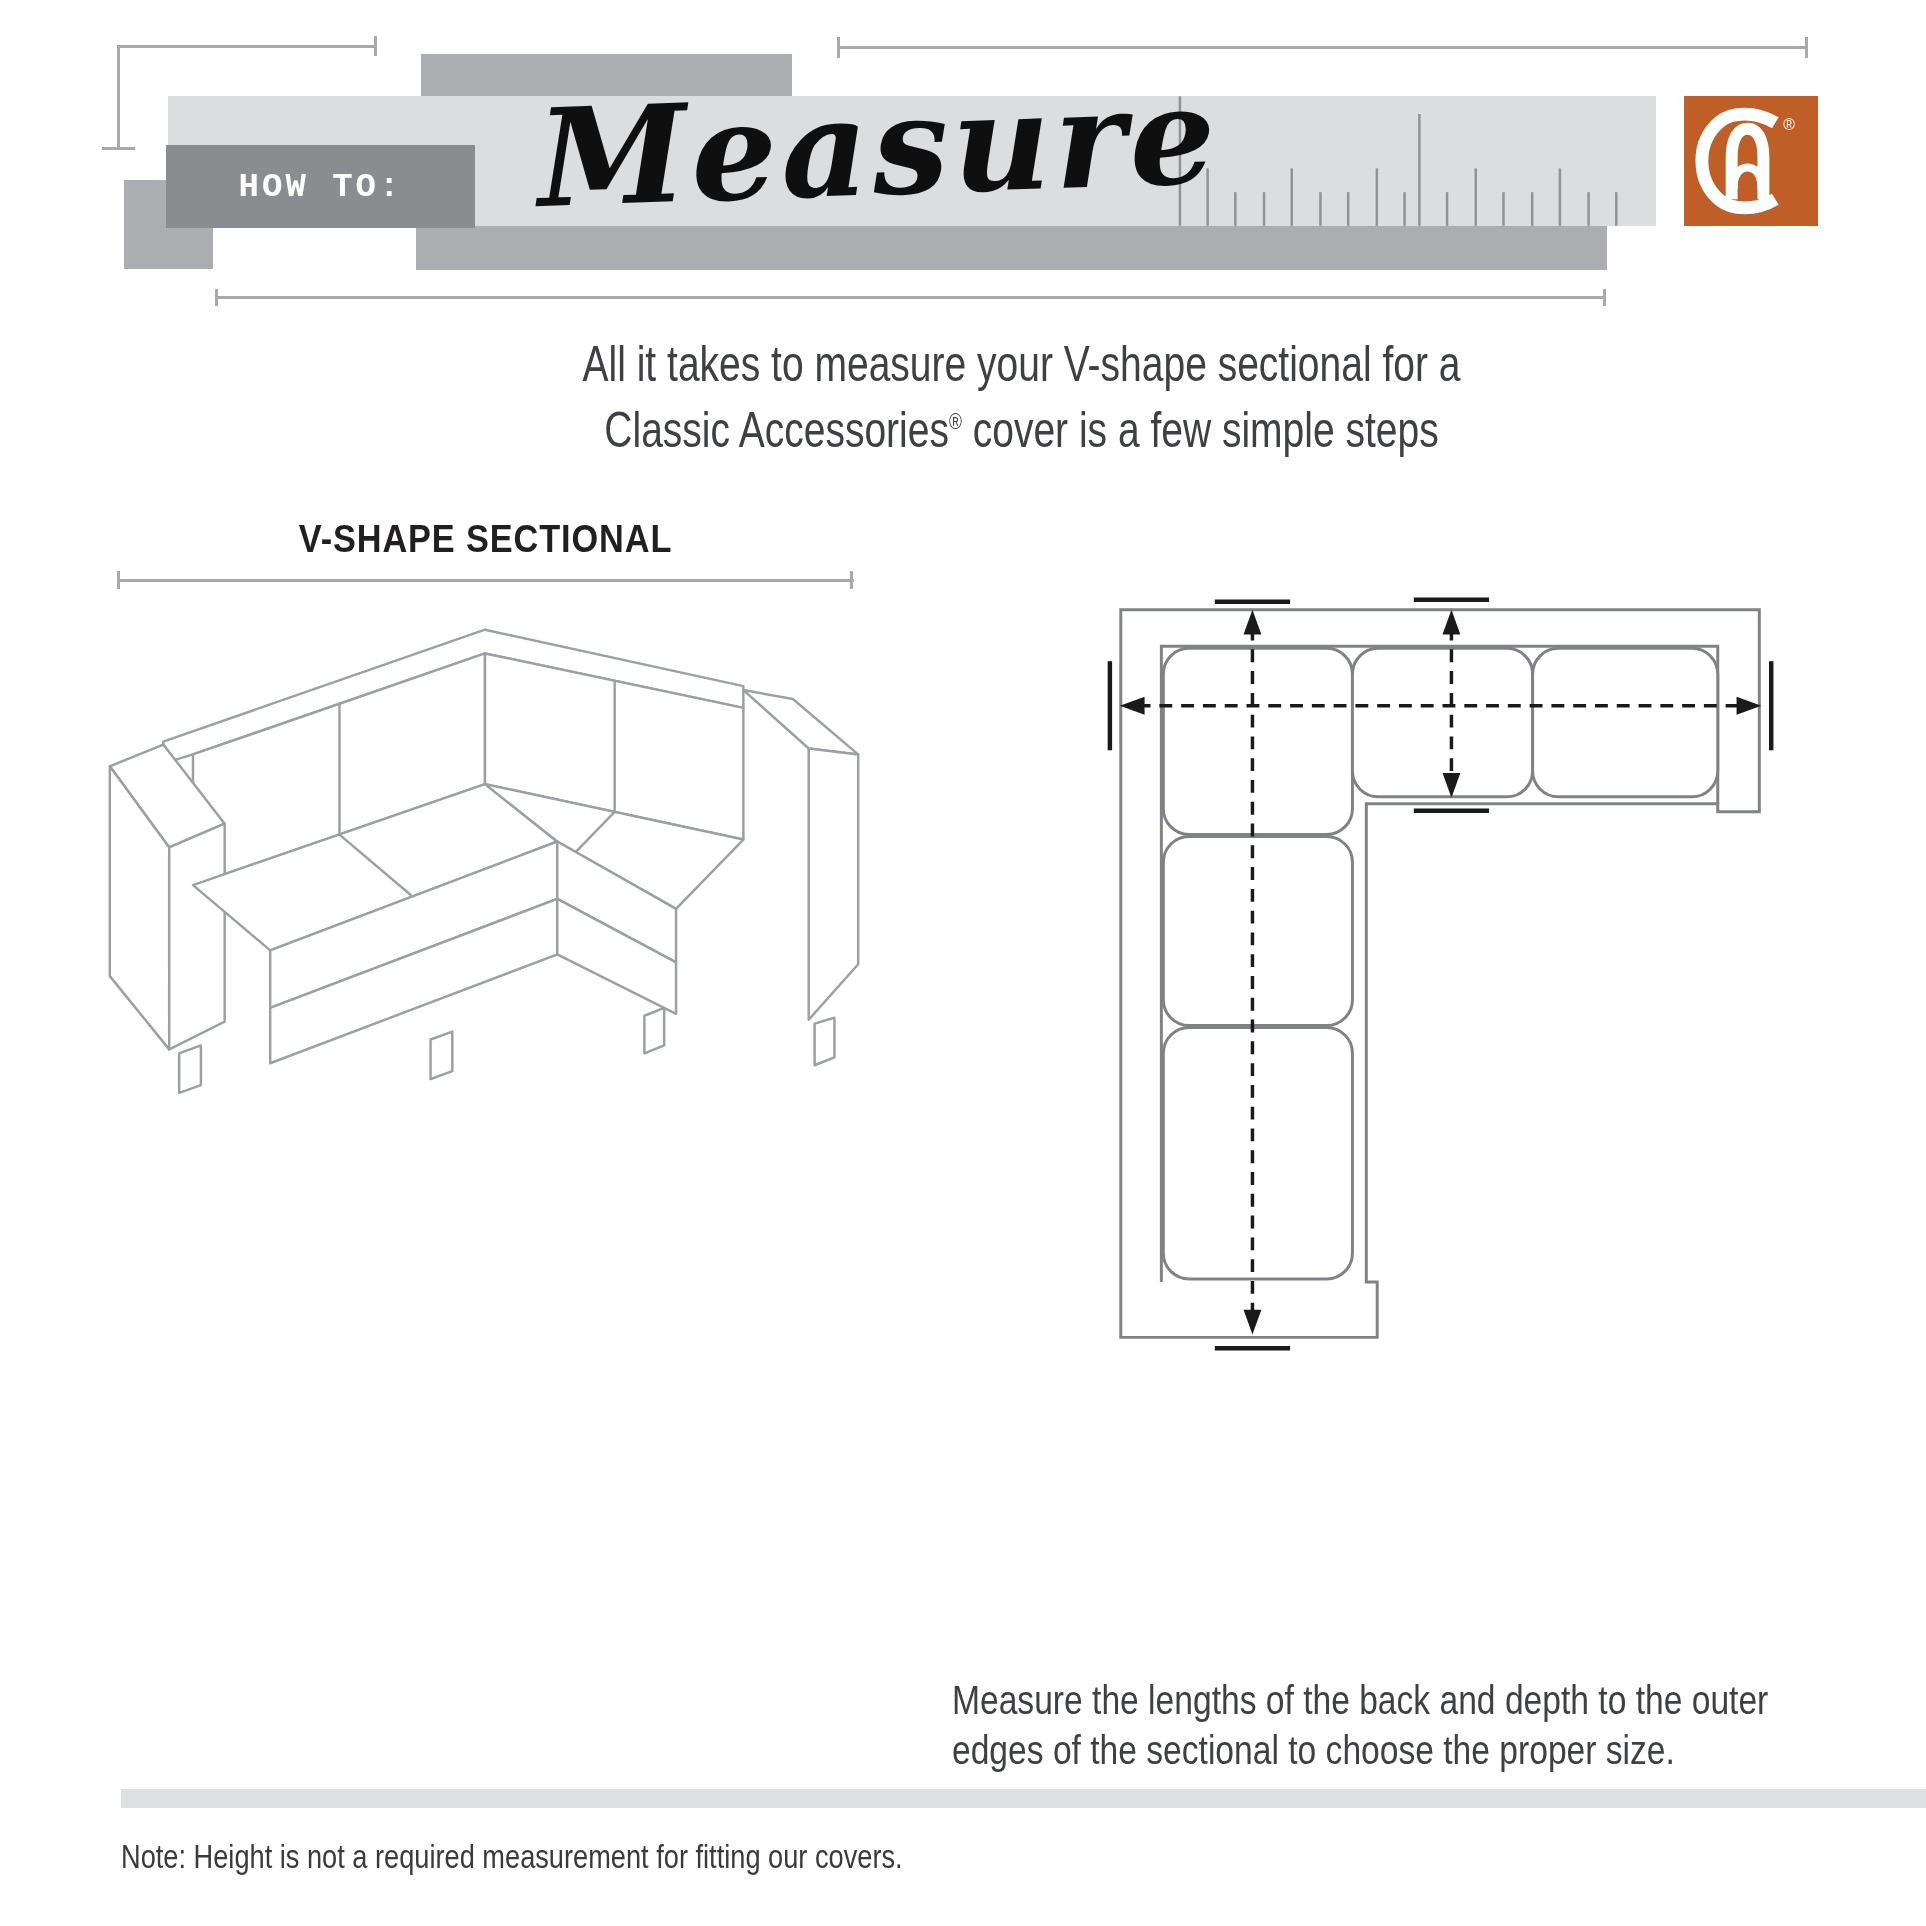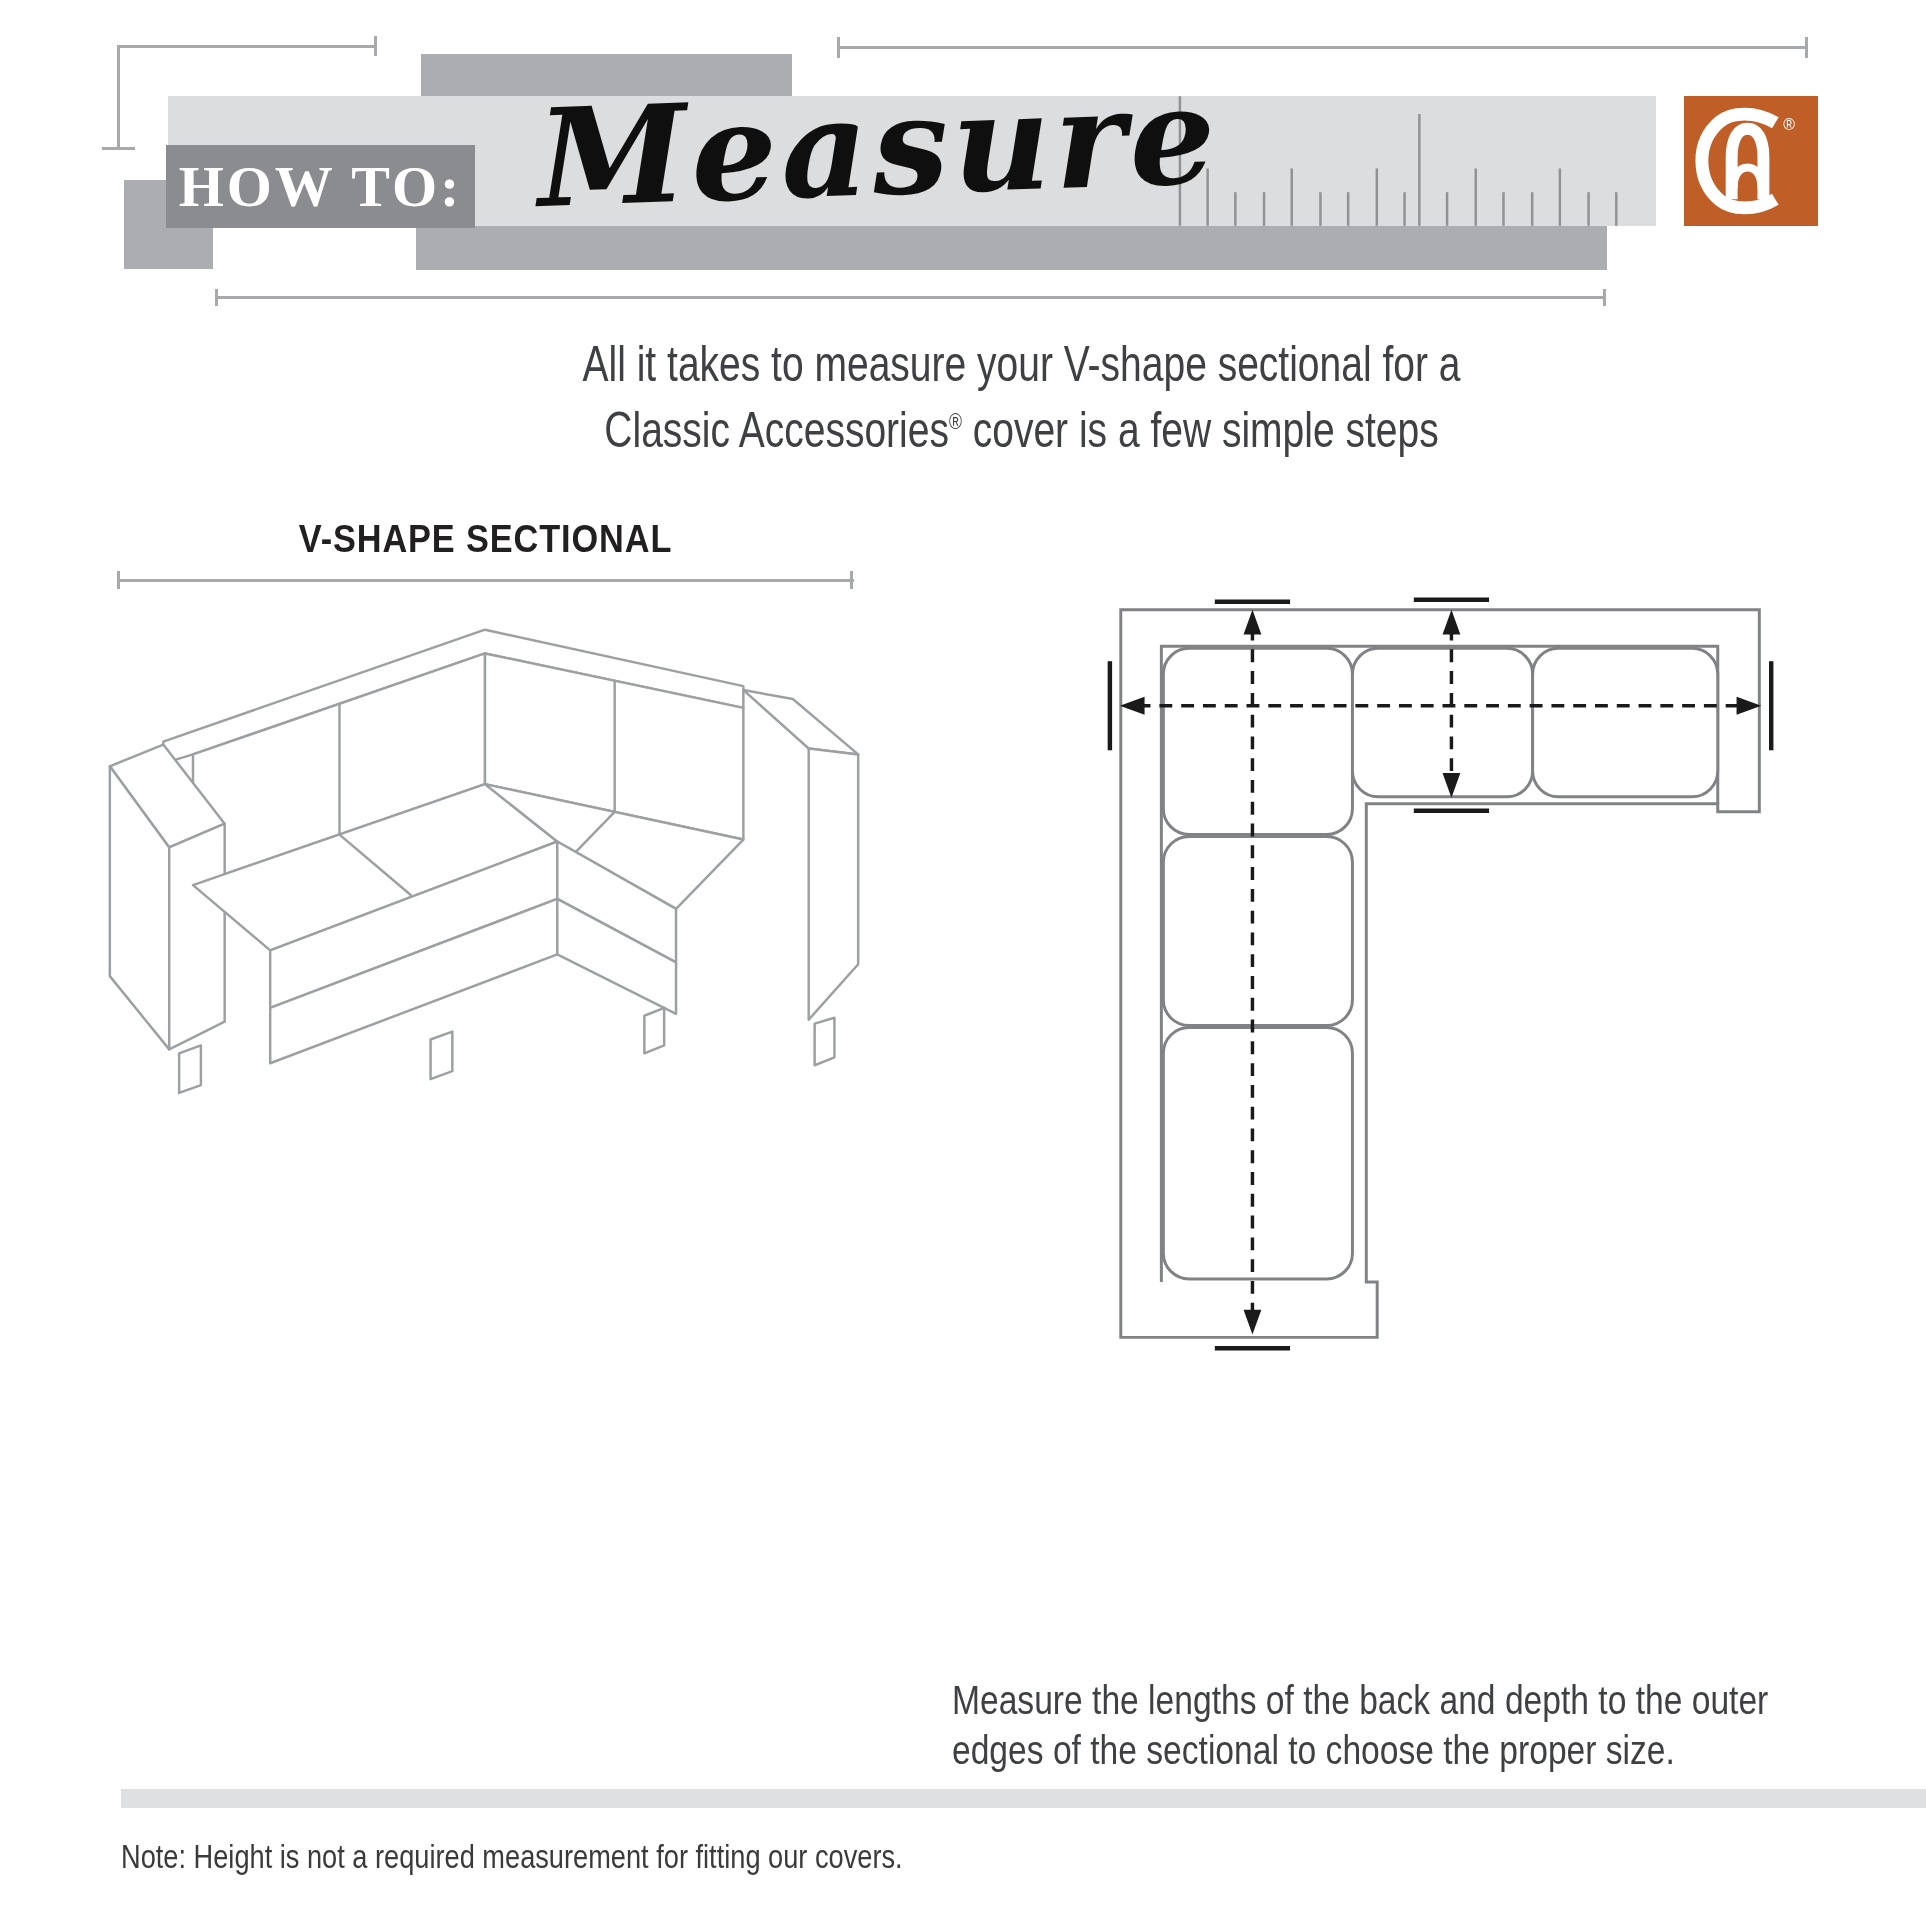--- a/index.html
+++ b/index.html
@@ -9,22 +9,22 @@
   }
   .abs{position:absolute;}
   
   .box-med{background:#abadb0;}
   .band{background:#dcddde;}
   .strip{background:#abadb0;}
   .darkbox{
     background:#8a8c8f;display:flex;align-items:center;justify-content:center;
   }
   .kicker{
-    color:#ffffff;font-weight:bold;font-size:58px;letter-spacing:3px;
-    font-family:Liberation Serif, serif;
+    color:#ffffff;font-weight:bold;font-size:34px;letter-spacing:3px;
+    font-family:Liberation Mono, monospace;
   }
   .script-title{
     font-family:"DejaVu Serif",serif;font-style:italic;font-weight:bold;
     font-size:135px;line-height:1;color:#0f0f0f;letter-spacing:4px;
     transform:rotate(-2deg);transform-origin:left bottom;white-space:nowrap;
   }
   .mline{background:#a7a9ac;}
   .logo{
     background:#c05e27;display:flex;align-items:center;justify-content:center;
   }

